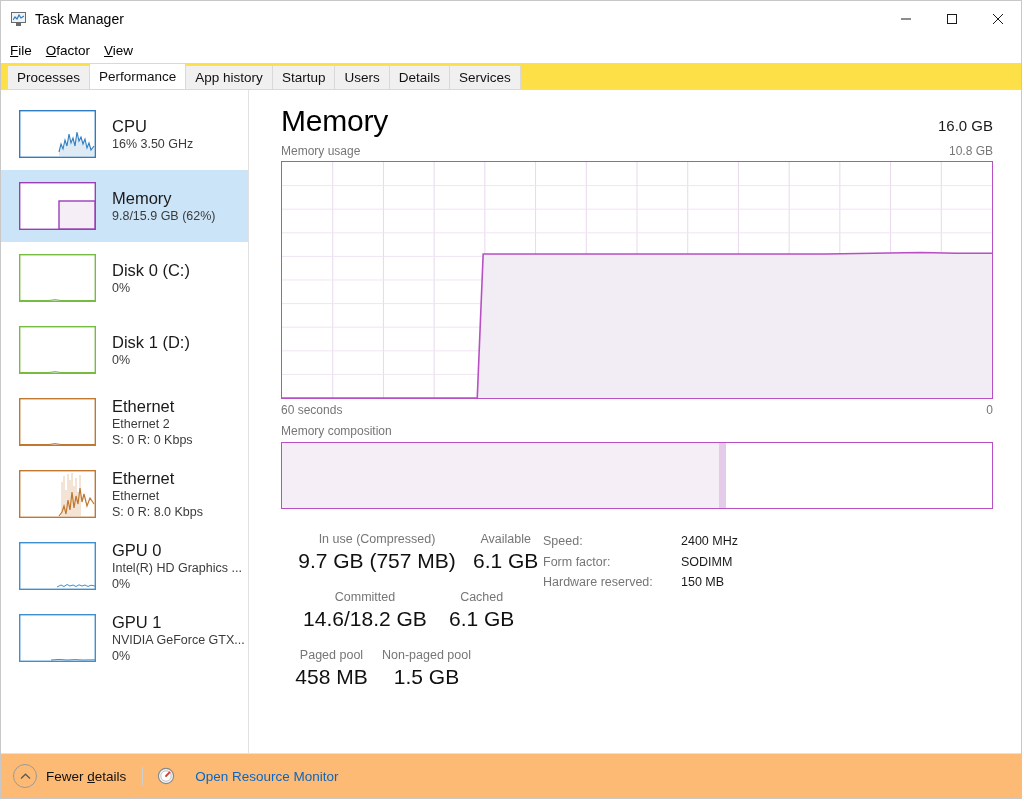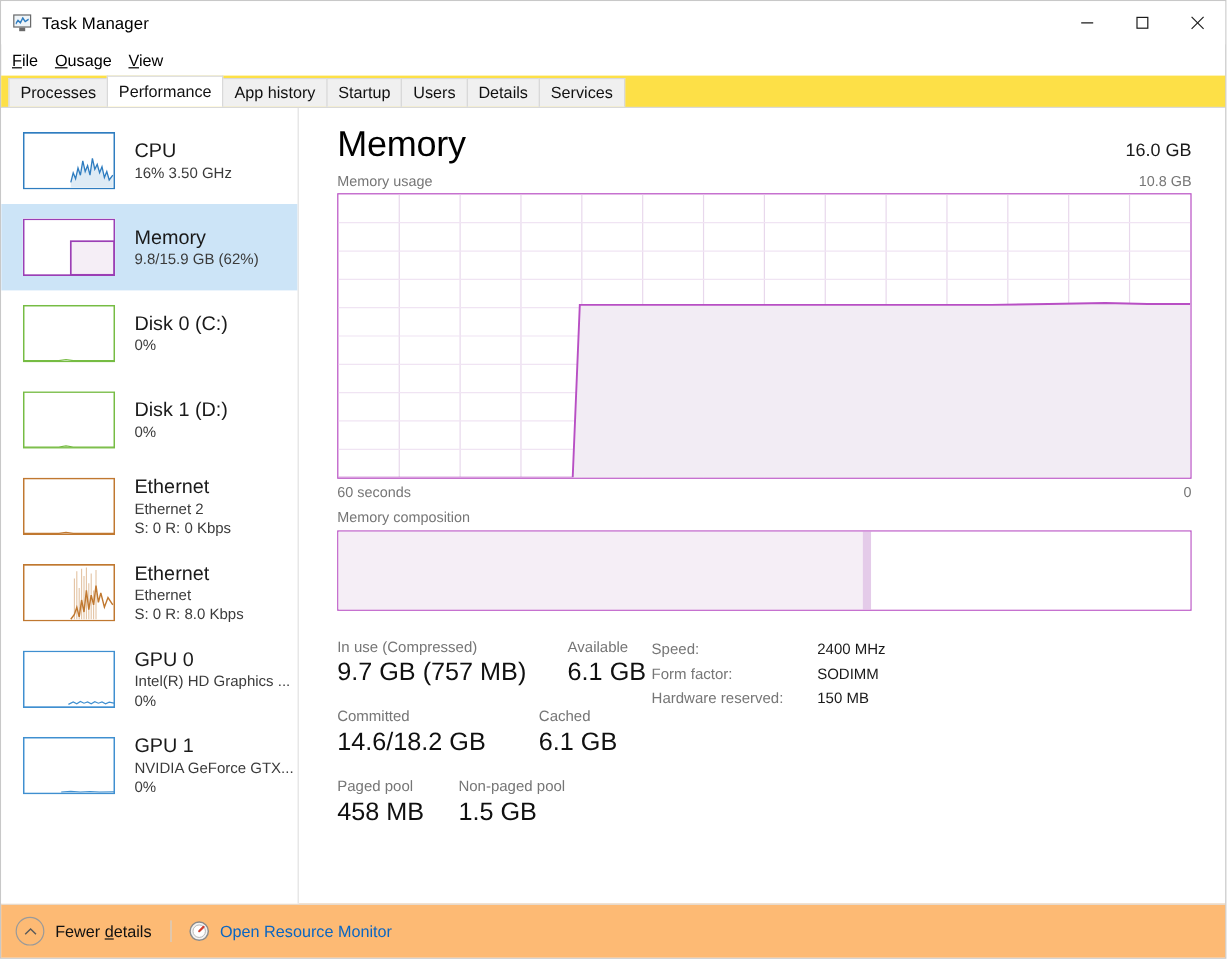--- a/index.html
+++ b/index.html
@@ -238,21 +238,21 @@
   }
   .comp-inuse { background: #f5eef6; }
   .comp-div { background: #e4cbe9; }
   .comp-free { background: #ffffff; }
 
   
   .stats {
     display: flex;
     margin-top: 22px;
   }
-  .stats-left { width: 262px; flex: 0 0 262px; }
+  .stats-left { width: 262px; flex: 0 0 262px; text-align: center; }
   .stat-row { display: flex; margin-bottom: 14px; }
   .stat-cell { }
   .stat-lbl {
     font-size: 12.5px;
     color: #767676;
     line-height: 16px;
     white-space: nowrap;
   }
   .stat-val {
     font-size: 21px;
@@ -304,20 +304,21 @@
   .vdiv {
     width: 1px; height: 18px;
     background: #cfcfcf;
     margin: 0 14px 0 16px;
   }
   .resmon {
     display: flex;
     align-items: center;
     font-size: 13.5px;
     color: #0a66c2;
+    gap: 12px;
   }
   .resmon-icon {
     width: 18px; height: 18px;
     margin-right: 8px;
     flex: 0 0 auto;
   }
 </style>
 </head>
 <body>
 
@@ -347,21 +348,21 @@
         <svg width="12" height="12" viewBox="0 0 12 12">
           <line x1="1" y1="1" x2="11" y2="11" stroke="#1b1b1b" stroke-width="1"></line>
           <line x1="11" y1="1" x2="1" y2="11" stroke="#1b1b1b" stroke-width="1"></line>
         </svg>
       </div>
     </div>
   </div>
 
   <div class="menubar">
     <div class="menu-item"><u>F</u><span>ile</span></div>
-    <div class="menu-item"><u>O</u><span>usage</span></div>
+    <div class="menu-item"><u>O</u><span>factor</span></div>
     <div class="menu-item"><u>V</u><span>iew</span></div>
   </div>
 
   <div class="tabstrip" id="tabstrip">
       <div class="tab">Processes</div>
       <div class="tab active">Performance</div>
       <div class="tab">App history</div>
       <div class="tab">Startup</div>
       <div class="tab">Users</div>
       <div class="tab">Details</div>

